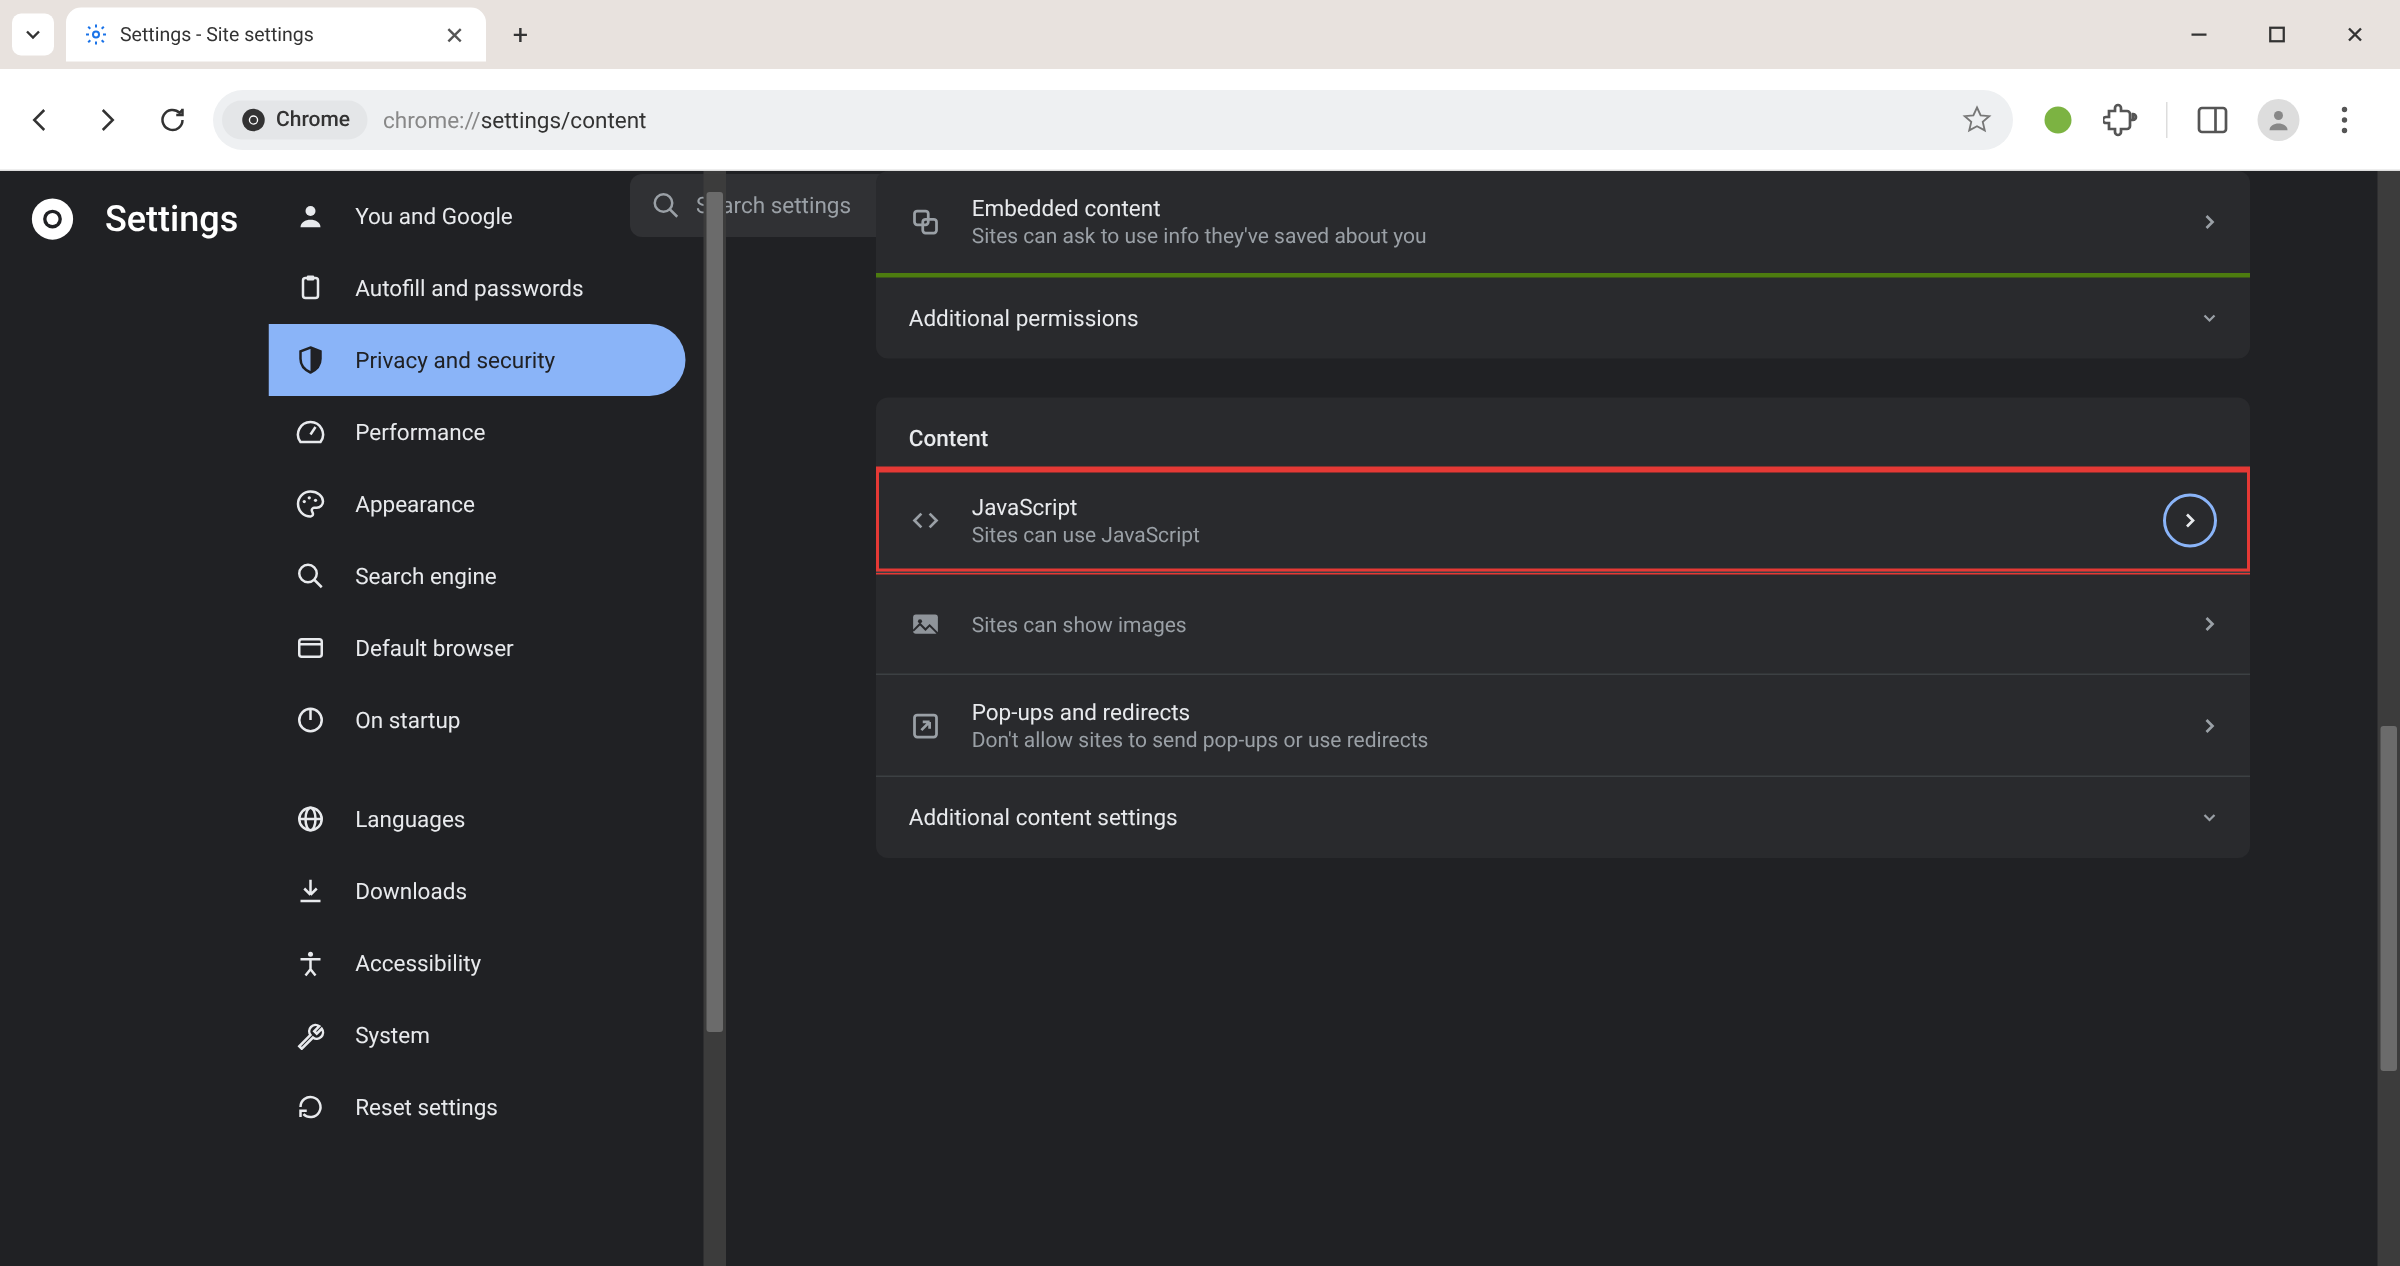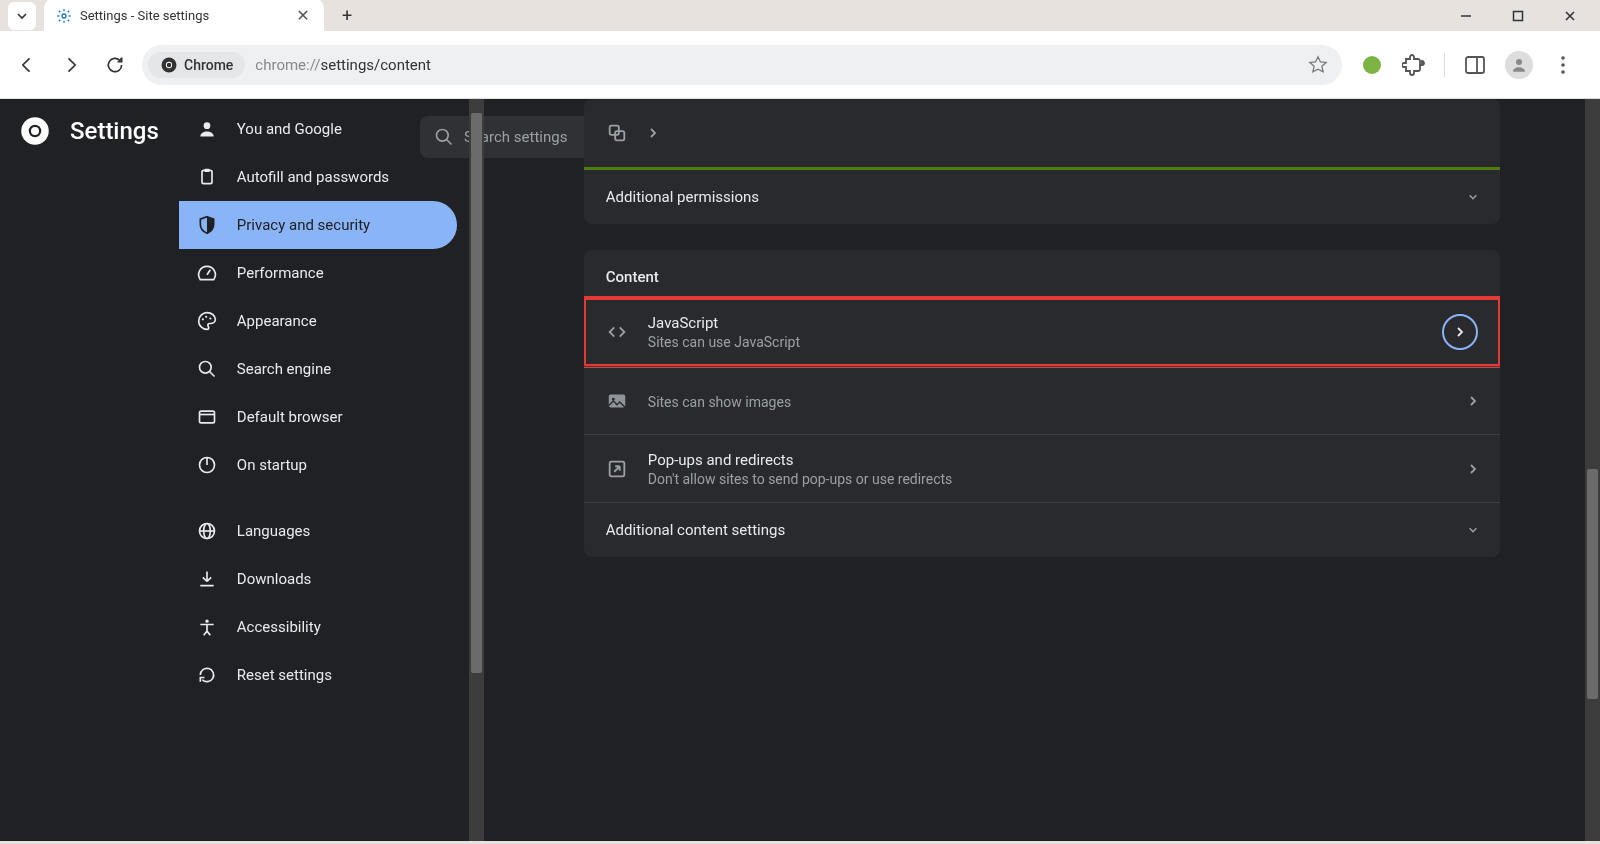--- a/index.html
+++ b/index.html
@@ -1,19 +1,19 @@
 <!DOCTYPE html>
 <html><head>
 <meta charset="utf-8">
 <style>
 * { margin: 0; padding: 0; box-sizing: border-box; font-family: -apple-system, BlinkMacSystemFont, "Segoe UI", Roboto, Arial, sans-serif; }
 body { width: 1600px; height: 844px; background: #e8e2de; overflow: hidden; }
 
 
-.browser-top { height: 31px; background: #e8e2de; display: flex; align-items: center; padding: 0 8px; }
+.browser-top { height: 46px; background: #e8e2de; display: flex; align-items: center; padding: 0 8px; }
 .tab-dropdown { width: 28px; height: 28px; border-radius: 6px; background: #fff; display: flex; align-items: center; justify-content: center; cursor: pointer; margin-right: 8px; }
 .tab { height: 36px; background: #fff; border-radius: 10px 10px 0 0; display: flex; align-items: center; padding: 0 12px; gap: 8px; min-width: 280px; cursor: pointer; }
 .tab-icon { width: 16px; height: 16px; color: #1a73e8; }
 .tab-title { font-size: 13px; color: #333; flex: 1; }
 .tab-close { width: 18px; height: 18px; display: flex; align-items: center; justify-content: center; cursor: pointer; font-size: 16px; color: #555; }
 .new-tab { width: 30px; height: 30px; display: flex; align-items: center; justify-content: center; cursor: pointer; font-size: 18px; color: #333; margin-left: 8px; }
 .window-controls { margin-left: auto; display: flex; gap: 24px; padding-right: 8px; }
 .wc-btn { width: 28px; height: 28px; display: flex; align-items: center; justify-content: center; cursor: pointer; font-size: 14px; color: #333; }
 
 
@@ -265,39 +265,49 @@
           </div>
         <div class="sb-item">
             <svg class="sb-icon" viewBox="0 0 24 24">
               <circle cx="12" cy="5" r="2" fill="currentColor"></circle>
               <path d="M4 9h16M12 9v8m-4 5l4-5 4 5" stroke="currentColor" stroke-width="2" fill="none"></path>
             </svg>
             <span>Accessibility</span>
           </div>
         <div class="sb-item">
             <svg class="sb-icon" viewBox="0 0 24 24">
+              <path d="M21 7a5 5 0 0 1-7 7L5 23l-2-2 9-9a5 5 0 0 1 7-7l-4 4 2 2 4-4z" fill="none" stroke="currentColor" stroke-width="2"></path>
+            </svg>
+            <span>System</span>
+          </div>
+        <div class="sb-item">
+            <svg class="sb-icon" viewBox="0 0 24 24">
               <path d="M4 12a8 8 0 1 1 2.34 5.66" stroke="currentColor" stroke-width="2" fill="none"></path>
               <path d="M4 20v-5h5" stroke="currentColor" stroke-width="2" fill="none"></path>
             </svg>
             <span>Reset settings</span>
           </div>
       </div>
       <div class="sb-scrollbar">
         <div class="sb-thumb" style="top:14px;height:560px"></div>
       </div>
     </div>
 
     <div class="main-wrap">
       <div class="main">
         <div class="card" style="margin-top:0">
           <div class="row">
             <svg class="row-icon" viewBox="0 0 24 24">
                 <rect x="4" y="4" width="10" height="10" rx="2" fill="none" stroke="currentColor" stroke-width="2"></rect>
                 <rect x="10" y="10" width="10" height="10" rx="2" fill="none" stroke="currentColor" stroke-width="2"></rect>
               </svg>
+            <div class="row-text">
+                <div class="row-title">Embedded content</div>
+                <div class="row-sub">Sites can ask to use info they've saved about you</div>
+              </div>
             <svg class="row-chev" viewBox="0 0 10 10">
                 <path d="M3 1l4 4-4 4" stroke="currentColor" stroke-width="1.8" fill="none"></path>
               </svg>
           </div>
           <div class="row-expand" style="border-top:3px solid #4d7c0f">
             <div class="row-title">Additional permissions</div>
             <svg class="row-chev" viewBox="0 0 12 12">
                 <path d="M2 4l4 4 4-4" stroke="currentColor" stroke-width="1.8" fill="none"></path>
               </svg>
           </div>

